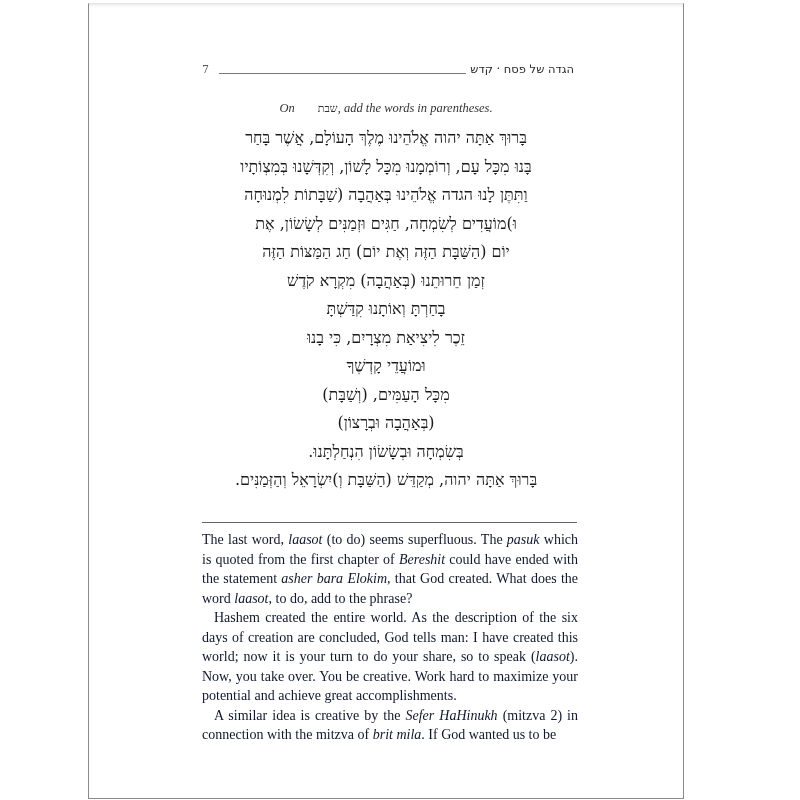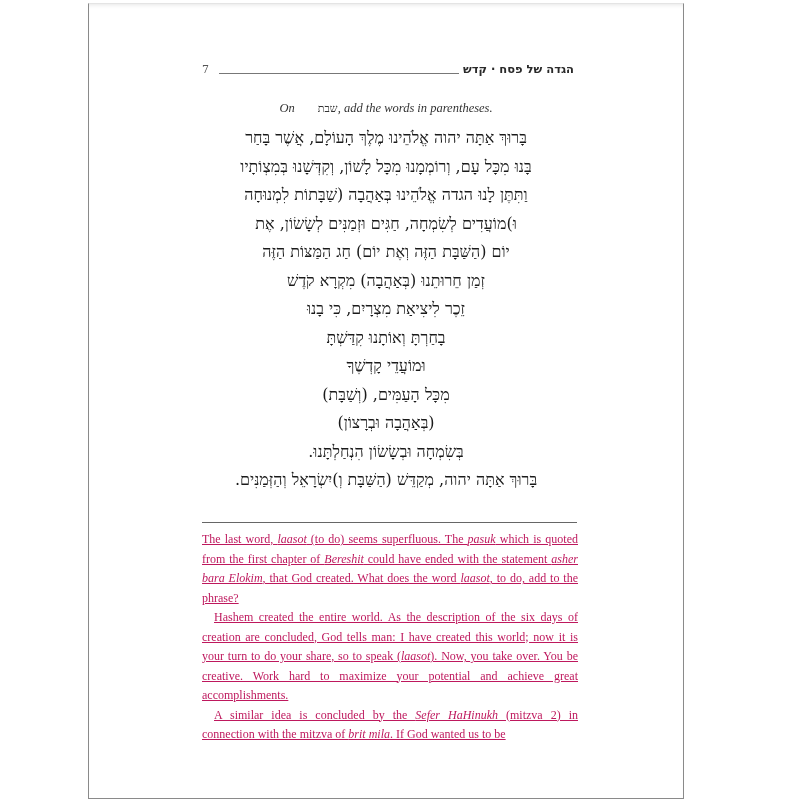--- a/index.html
+++ b/index.html
@@ -44,21 +44,21 @@
     }
     .head-rule {
       flex: 1;
       height: 0;
       border-bottom: 1.2px solid #777;
       margin-bottom: 2px;
     }
     .head-title {
       font-family: "DejaVu Sans", sans-serif;
       font-size: 11.5px;
-      font-weight: bold;
+      font-weight: normal;
       color: #2a2a2a;
       margin-left: 4px;
       direction: rtl;
       line-height: 14px;
     }
     .instruction {
       position: absolute;
       left: 0;
       width: 594px;
       top: 97px;
@@ -97,24 +97,23 @@
       width: 375px;
       height: 0;
       border-top: 1.5px solid #666;
     }
     .commentary {
       position: absolute;
       left: 113px;
       top: 526px;
       width: 376px;
       font-family: "Liberation Serif", serif;
-      font-size: 12px;
+      font-size: 14px;
       line-height: 19.5px;
-      color: #be185d;
-      text-decoration: underline;
+      color: #0f172a;
     }
     .commentary p {
       margin: 0;
       text-align: justify;
       text-align-last: left;
     }
     .commentary p.indent {
       text-indent: 12px;
     }
     .commentary .it {
@@ -136,30 +135,30 @@
     <span>On </span><span class="heb">שבת</span><span>, add the words in parentheses.</span>
   </div>
 
   <div class="blessing">
     <div class="line">בָּרוּךְ אַתָּה יהוה אֱלֹהֵינוּ מֶלֶךְ הָעוֹלָם, אֲשֶׁר בָּחַר</div>
     <div class="line">בָּנוּ מִכָּל עָם, וְרוֹמְמָנוּ מִכָּל לָשׁוֹן, וְקִדְּשָׁנוּ בְּמִצְוֹתָיו</div>
     <div class="line">וַתִּתֶּן לָנוּ הגדה אֱלֹהֵינוּ בְּאַהֲבָה (שַׁבָּתוֹת לִמְנוּחָה</div>
     <div class="line">וּ)מוֹעֲדִים לְשִׂמְחָה, חַגִּים וּזְמַנִּים לְשָׂשׂוֹן, אֶת</div>
     <div class="line">יוֹם (הַשַּׁבָּת הַזֶּה וְאֶת יוֹם) חַג הַמַּצּוֹת הַזֶּה</div>
     <div class="line">זְמַן חֵרוּתֵנוּ (בְּאַהֲבָה) מִקְרָא קֹדֶשׁ</div>
+    <div class="line">בָחַרְתָּ וְאוֹתָנוּ קִדַּשְׁתָּ</div>
     <div class="line">זֵכֶר לִיצִיאַת מִצְרָיִם, כִּי בָנוּ</div>
-    <div class="line">בָחַרְתָּ וְאוֹתָנוּ קִדַּשְׁתָּ</div>
     <div class="line">וּמוֹעֲדֵי קָדְשֶׁךָ</div>
     <div class="line">מִכָּל הָעַמִּים, (וְשַׁבָּת)</div>
     <div class="line">(בְּאַהֲבָה וּבְרָצוֹן)</div>
     <div class="line">בְּשִׂמְחָה וּבְשָׂשׂוֹן הִנְחַלְתָּנוּ.</div>
     <div class="line">בָּרוּךְ אַתָּה יהוה, מְקַדֵּשׁ (הַשַּׁבָּת וְ)יִשְׂרָאֵל וְהַזְּמַנִּים.</div>
   </div>
 
   <div class="section-rule"></div>
 
   <div class="commentary">
     <p><span>The last word, </span><span class="it">laasot</span><span> (to do) seems superfluous. The </span><span class="it">pasuk</span><span> which is quoted from the first chapter of </span><span class="it">Bereshit</span><span> could have ended with the statement </span><span class="it">asher bara Elokim</span><span>, that God created. What does the word </span><span class="it">laasot</span><span>, to do, add to the phrase?</span></p>
     <p class="indent"><span>Hashem created the entire world. As the description of the six days of creation are concluded, God tells man: I have created this world; now it is your turn to do your share, so to speak (</span><span class="it">laasot</span><span>). Now, you take over. You be creative. Work hard to maximize your potential and achieve great accomplishments.</span></p>
-    <p class="indent"><span>A similar idea is concluded by the </span><span class="it">Sefer HaHinukh</span><span> (mitzva 2) in connection with the mitzva of </span><span class="it">brit mila</span><span>. If God wanted us to be</span></p>
+    <p class="indent"><span>A similar idea is creative by the </span><span class="it">Sefer HaHinukh</span><span> (mitzva 2) in connection with the mitzva of </span><span class="it">brit mila</span><span>. If God wanted us to be</span></p>
   </div>
 
 </div>
 
 </body></html>

